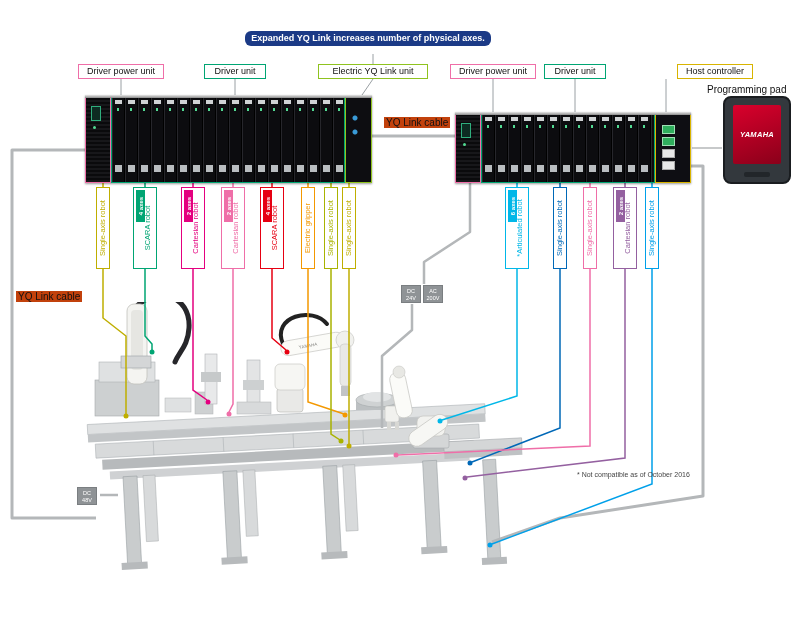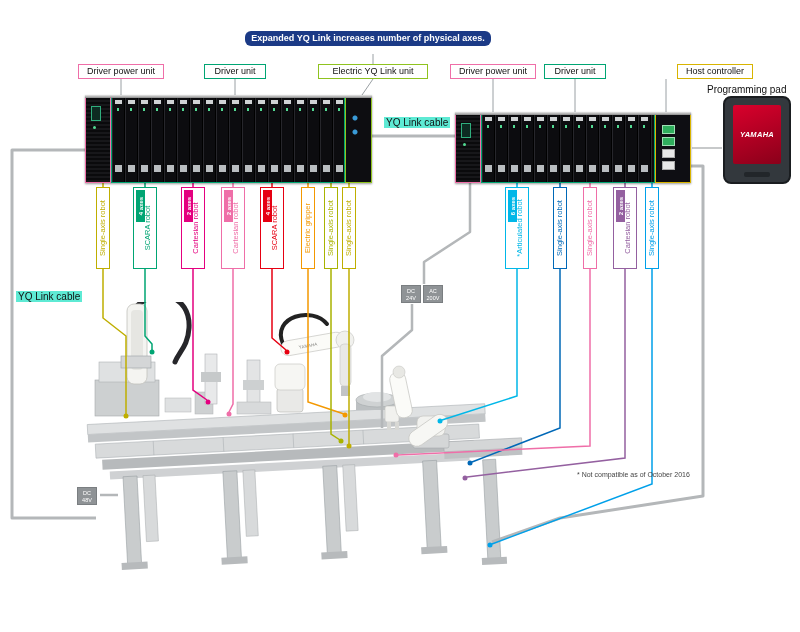--- a/index.html
+++ b/index.html
@@ -6,21 +6,21 @@
   #stage{position:relative;width:800px;height:632px;background:#fff;overflow:hidden;}
 
   .titlebar{position:absolute;left:75px;top:7px;width:625px;height:22px;color:#fff;
     font-weight:bold;font-size:13px;text-align:center;line-height:22px;z-index:3;}
   .banner{position:absolute;left:245px;top:31px;width:246px;height:15px;color:#fff;
     font-weight:bold;font-size:9px;text-align:center;line-height:15px;z-index:3;border-radius:6px;}
 
   .ulabel{position:absolute;top:64px;height:15px;background:#fff;border:1px solid #999;
     box-sizing:border-box;font-size:9px;line-height:13px;text-align:center;color:#111;z-index:3;}
 
-  .plainlabel{position:absolute;font-size:10px;color:#111;z-index:3;background:#5eead4;padding:0 2px;}
+  .plainlabel{position:absolute;font-size:10px;color:#111;z-index:3;background:#c2410c;padding:0 2px;}
 
   .rack{position:absolute;background:#000;z-index:3;box-shadow:0 1px 2px rgba(0,0,0,.4);}
   #rack-left{left:85px;top:95px;width:287px;height:88px;}
   #rack-right{left:455px;top:112px;width:236px;height:71px;}
   .rail{position:absolute;top:0;left:0;right:0;height:3px;background:linear-gradient(#e6e6e6,#8a8a8a);z-index:2;}
   .module{position:absolute;top:0;bottom:0;box-sizing:border-box;}
   .module-power{background:repeating-linear-gradient(0deg,#17171a 0 2px,#0a0a0c 2px 4px);border:1px solid;}
   .pscreen{position:absolute;left:5px;top:10px;width:8px;height:13px;background:#0d2b22;border:1px solid #2fae7d;}
   .pled{position:absolute;left:7px;top:30px;width:3px;height:3px;background:#52d992;border-radius:50%;}
   .module-drivers{border:1px solid;background-color:#060608;

